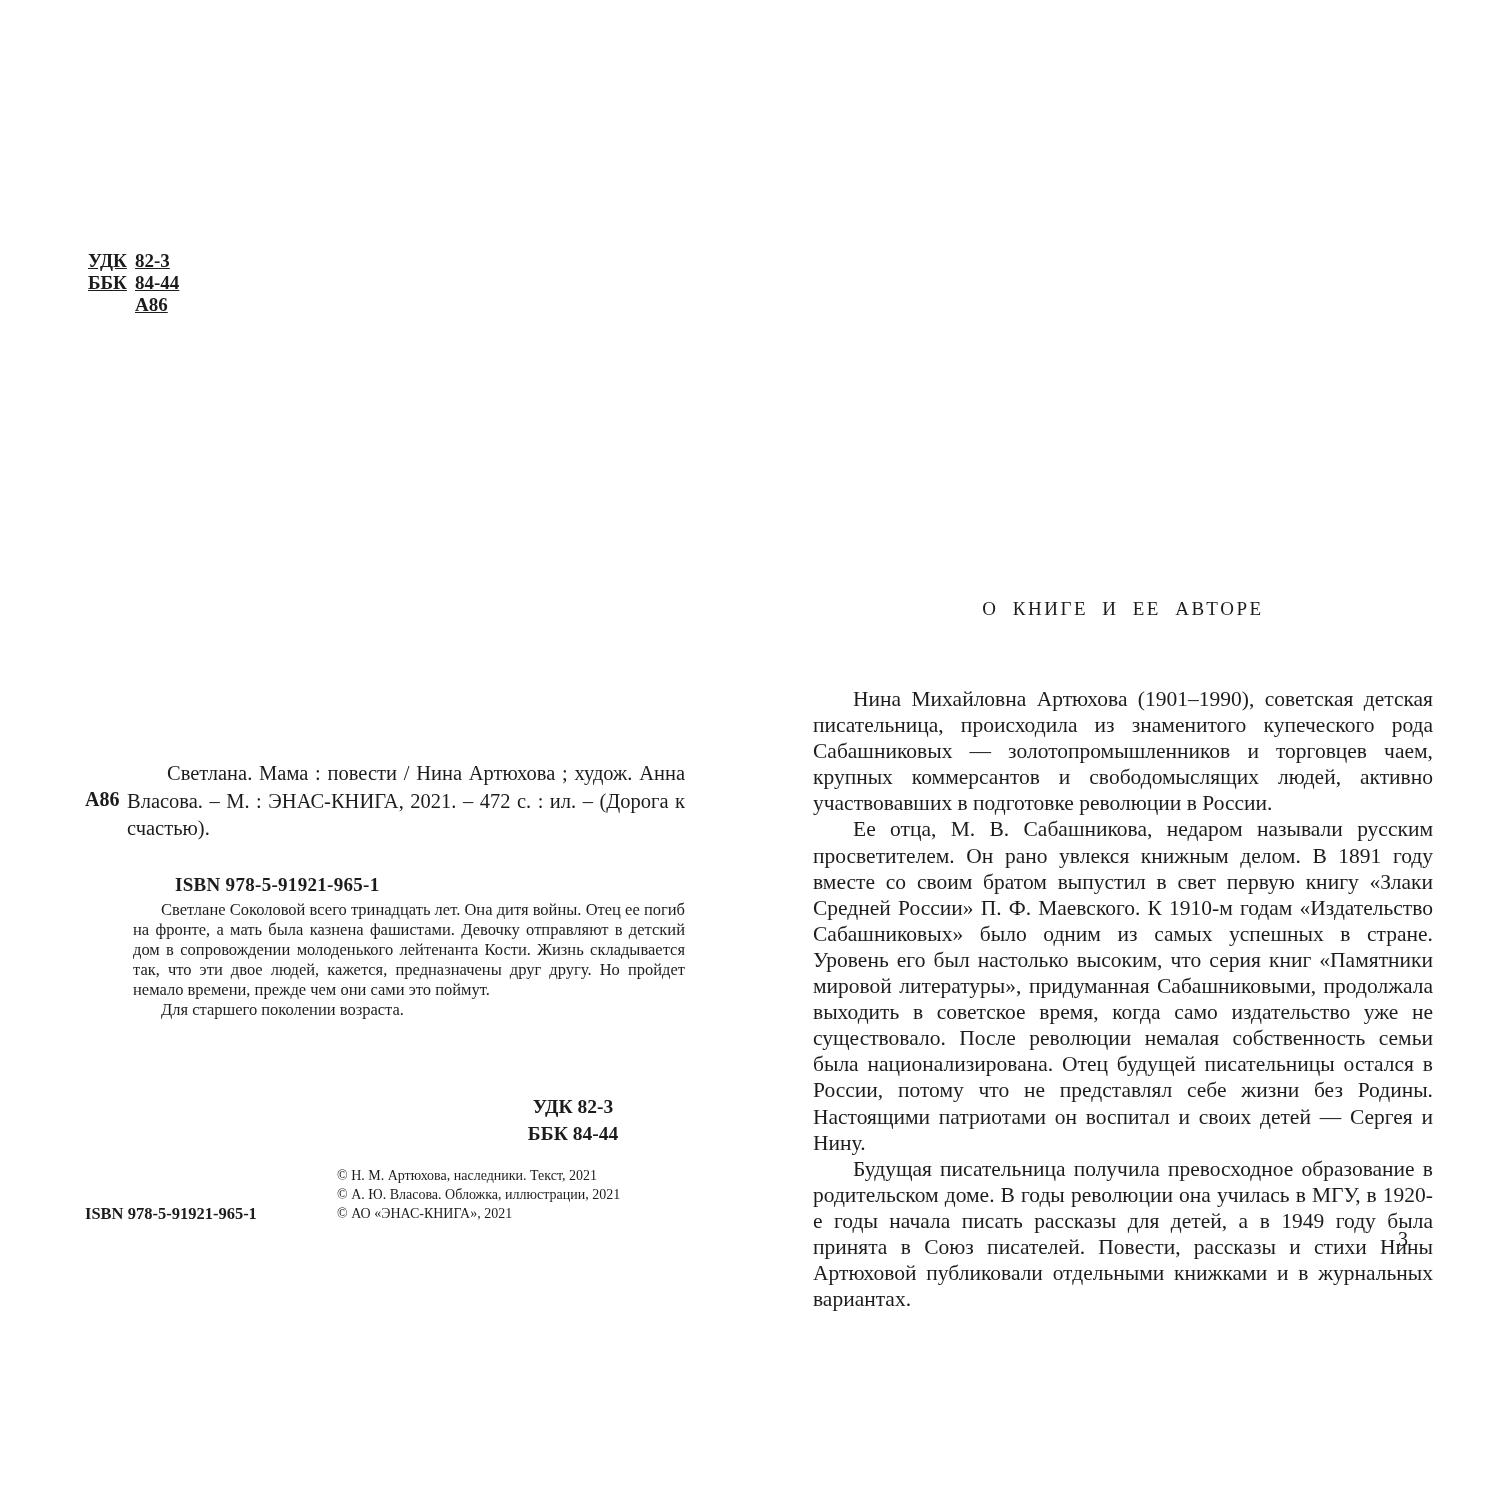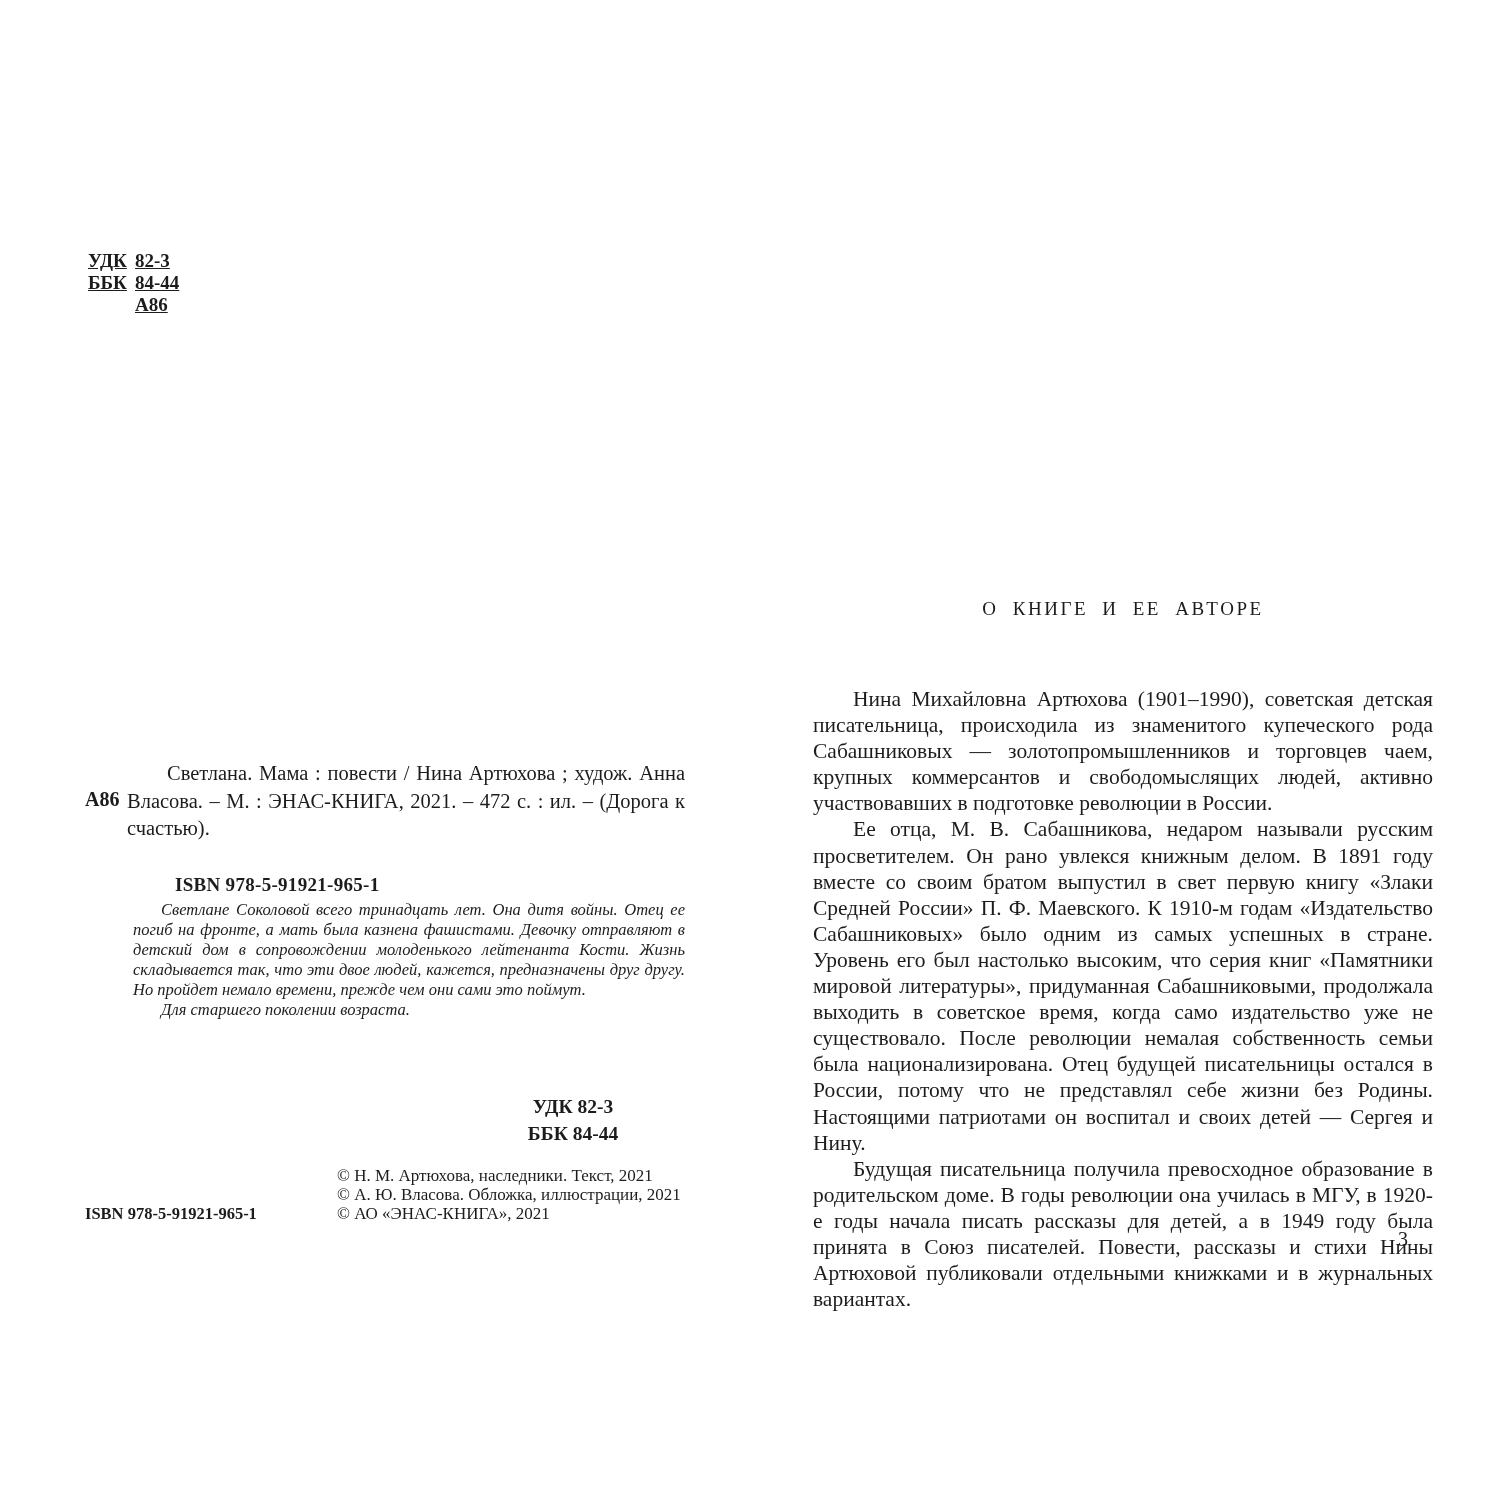--- a/index.html
+++ b/index.html
@@ -61,36 +61,36 @@
   }
   .annotation {
     position: absolute;
     left: 133px;
     top: 900px;
     width: 552px;
     font-size: 16.5px;
     line-height: 20px;
     text-align: justify;
   }
-  .annotation p { margin: 0; text-indent: 28px; font-style: italic; }
+  .annotation p { margin: 0; text-indent: 28px; }
   .codes-bottom {
     position: absolute;
     left: 473px;
     top: 1093px;
     width: 200px;
     text-align: center;
     font-size: 19.5px;
     line-height: 27px;
     font-weight: bold;
   }
   .copyright {
     position: absolute;
     left: 337px;
     top: 1167px;
-    font-size: 17px;
+    font-size: 14px;
     line-height: 18.8px;
   }
   .isbn-bottom {
     position: absolute;
     left: 85px;
     top: 1204px;
     font-size: 16.5px;
     font-weight: bold;
   }
   

